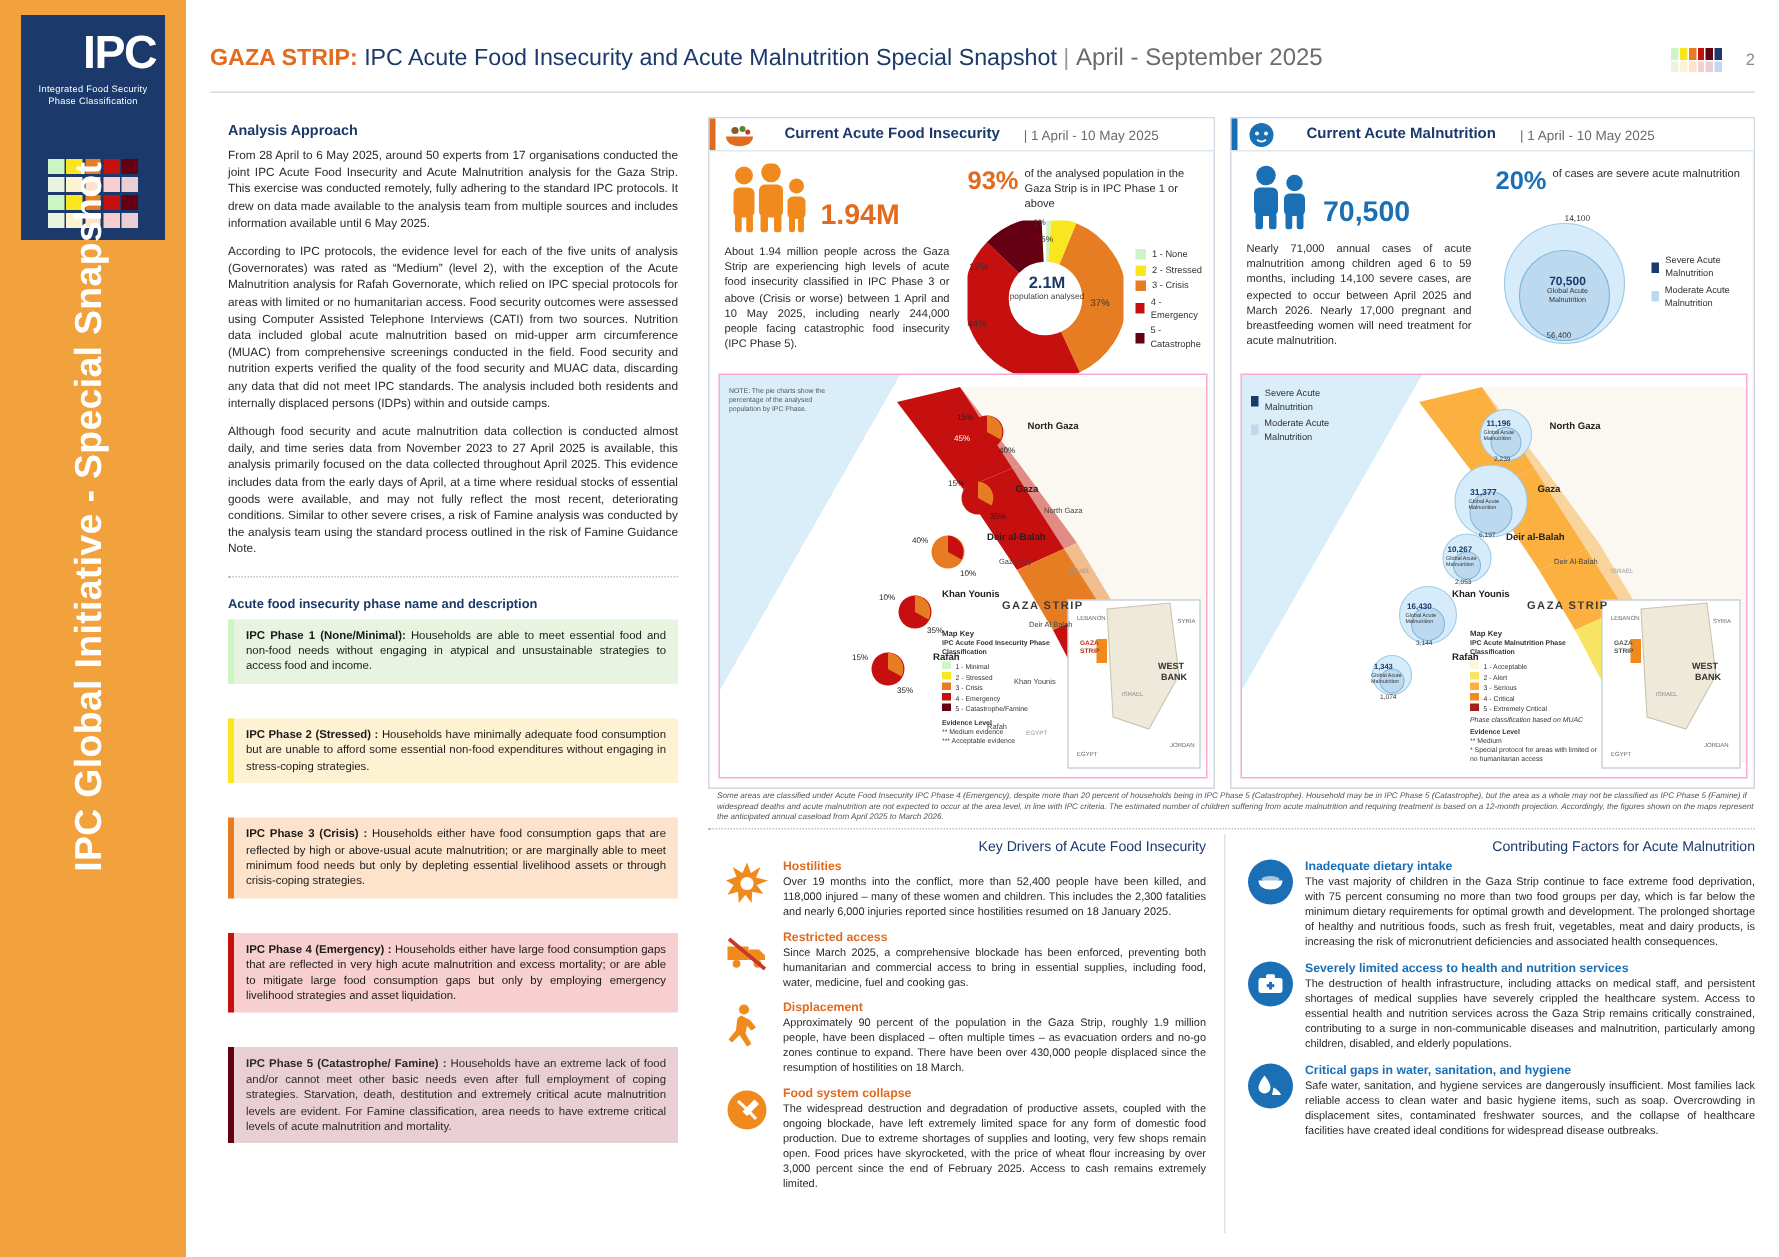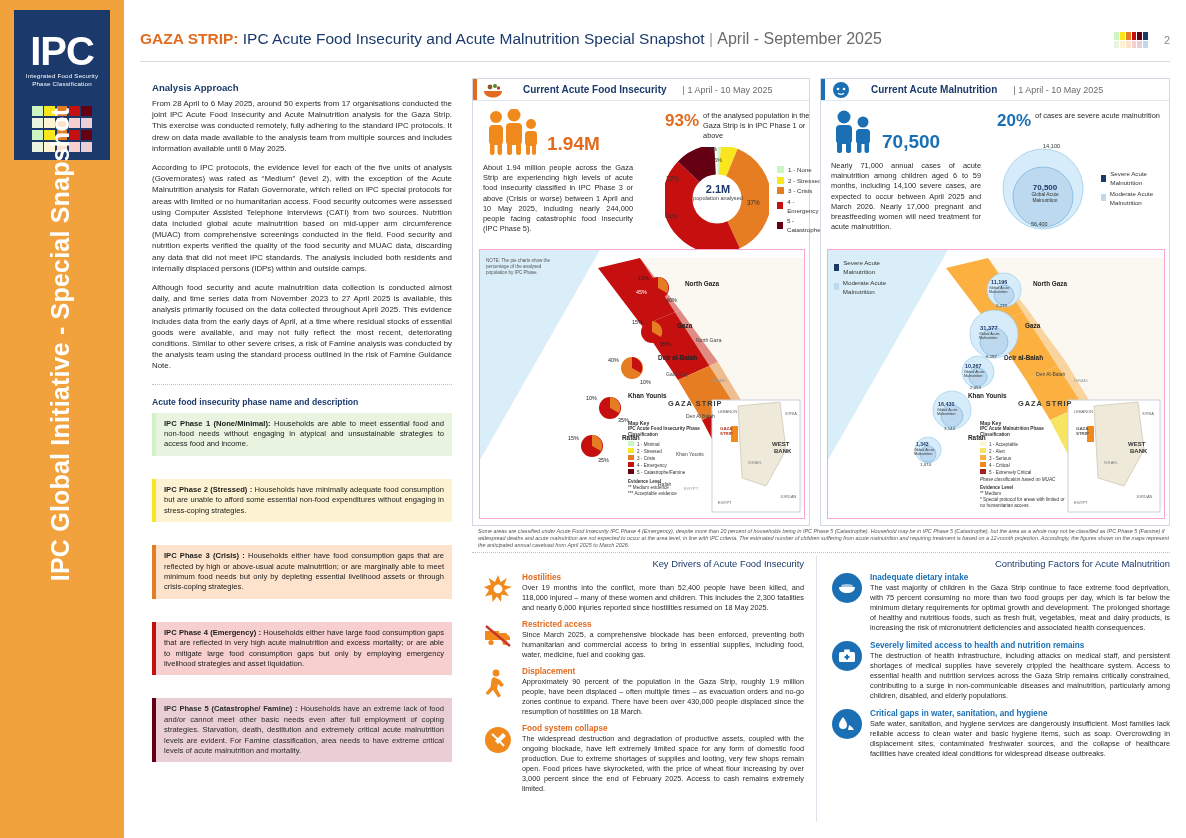--- a/index.html
+++ b/index.html
@@ -16,22 +16,22 @@
   
   .leftbar {
     position:absolute; left:0; top:0; width:124px; height:838px;
     background:#f2a23c;
   }
   .logo-box {
     position:absolute; left:14px; top:10px; width:96px; height:150px;
     background:#1b3a6b; color:#fff; padding:6px 6px;
   }
   .logo-ipc {
-    font-size:40px; font-weight:bold; letter-spacing:-1px;
-    line-height:38px; margin-top:16px; text-align:center;
+    font-size:31px; font-weight:bold; letter-spacing:-1px;
+    line-height:38px; margin-top:0; text-align:right;
   }
   .logo-sub {
     font-size:6.2px; line-height:8px; text-align:center; margin-top:2px;
     letter-spacing:.2px;
   }
   .logo-grid {
     position:absolute; left:18px; bottom:8px; width:60px; height:46px;
     display:grid; grid-template-columns:repeat(5,1fr); grid-template-rows:repeat(4,1fr); gap:1.5px;
   }
   .vtitle {
@@ -246,21 +246,21 @@
               <rect x="42" y="22" width="12" height="15" rx="3.5"></rect>
             <rect x="43" y="35" width="4" height="11" rx="2"></rect>
               <rect x="49" y="35" width="4" height="11" rx="2"></rect>
           </g>
         </svg>
         <div class="big-stat">1.94M</div>
       </div>
       <div class="stat-note" style="margin-top:8px;">About 1.94 million people across the Gaza Strip are experiencing high levels of acute food insecurity classified in IPC Phase 3 or above (Crisis or worse) between 1 April and 10 May 2025, including nearly 244,000 people facing catastrophic food insecurity (IPC Phase 5).</div>
     </div>
 
-    <div style="position:absolute; left:172px; top:32px; width:158px;margin-left:20px;">
+    <div style="position:absolute; left:172px; top:32px; width:158px;">
       <div style="display:flex; align-items:flex-start;">
         <div class="pct-big">93%</div>
         <div class="pct-txt" style="margin-left:4px;">of the analysed population in the Gaza Strip is in IPC Phase 1 or above</div>
       </div>
 
       <div style="position:relative; margin-top:6px; height:104px;">
         <svg width="104" height="104" viewBox="0 0 42 42">
           <circle cx="21" cy="21" r="15.9" fill="#fff"></circle>
 
           <circle cx="21" cy="21" r="15.9" fill="transparent" stroke="#cdf5c4" stroke-width="12" stroke-dasharray="1 99" stroke-dashoffset="25"></circle>
@@ -569,21 +569,21 @@
     <div class="kd-title">Key Drivers of Acute Food Insecurity</div>
 
     <div class="kd-item">
       <span class="kd-icon">
         <svg width="30" height="30" viewBox="0 0 30 30">
           <path d="M15 1 L17.6 8 L24 4 L21 11 L29 13 L21.5 16 L26 22 L18.5 20.5 L18 28 L14 22.5 L9.5 28 L9 20.5 L2 22.5 L6 16 L1 13 L8 10.5 L5.5 4 L12 8 Z" fill="#f08a1d"></path>
           <circle cx="15" cy="15" r="4.4" fill="#fff"></circle>
         </svg>
       </span>
       <h4>Hostilities</h4>
-      <p>Over 19 months into the conflict, more than 52,400 people have been killed, and 118,000 injured – many of these women and children. This includes the 2,300 fatalities and nearly 6,000 injuries reported since hostilities resumed on 18 May 2025.</p>
+      <p>Over 19 months into the conflict, more than 52,400 people have been killed, and 118,000 injured – many of these women and children. This includes the 2,300 fatalities and nearly 6,000 injuries reported since hostilities resumed on 18 January 2025.</p>
     </div>
 
     <div class="kd-item">
       <span class="kd-icon">
         <svg width="30" height="26" viewBox="0 0 30 26">
           <rect x="2" y="8" width="14" height="9" fill="#f08a1d"></rect>
           <path d="M16 10 h7 l4 4 v3 h-11 z" fill="#f08a1d"></path>
           <circle cx="8" cy="19.5" r="2.6" fill="#f08a1d"></circle>
             <circle cx="22" cy="19.5" r="2.6" fill="#f08a1d"></circle>
           <path d="M3 3 L27 23" stroke="#c8372b" stroke-width="2.4"></path>
@@ -633,21 +633,21 @@
 
     <div class="cf-item">
       <span class="cf-icon">
         <svg width="18" height="16" viewBox="0 0 18 16">
           <rect x="1" y="4" width="16" height="10" rx="1.6" fill="#fff"></rect>
           <rect x="6" y="1.5" width="6" height="2.6" rx="1" fill="#fff"></rect>
           <rect x="8" y="6.6" width="2" height="5" fill="#1b6fb5"></rect>
           <rect x="6.5" y="8.1" width="5" height="2" fill="#1b6fb5"></rect>
         </svg>
       </span>
-      <h4>Severely limited access to health and nutrition remains</h4>
+      <h4>Severely limited access to health and nutrition services</h4>
       <p>The destruction of health infrastructure, including attacks on medical staff, and persistent shortages of medical supplies have severely crippled the healthcare system. Access to essential health and nutrition services across the Gaza Strip remains critically constrained, contributing to a surge in non-communicable diseases and malnutrition, particularly among children, disabled, and elderly populations.</p>
     </div>
 
     <div class="cf-item">
       <span class="cf-icon">
         <svg width="18" height="16" viewBox="0 0 18 16">
           <path d="M5 1 q4 5 4 8 a4 4 0 0 1-8 0 q0-3 4-8z" fill="#fff"></path>
           <path d="M11 9 q4 2 5 5 h-6 z" fill="#fff"></path>
         </svg>
       </span>

